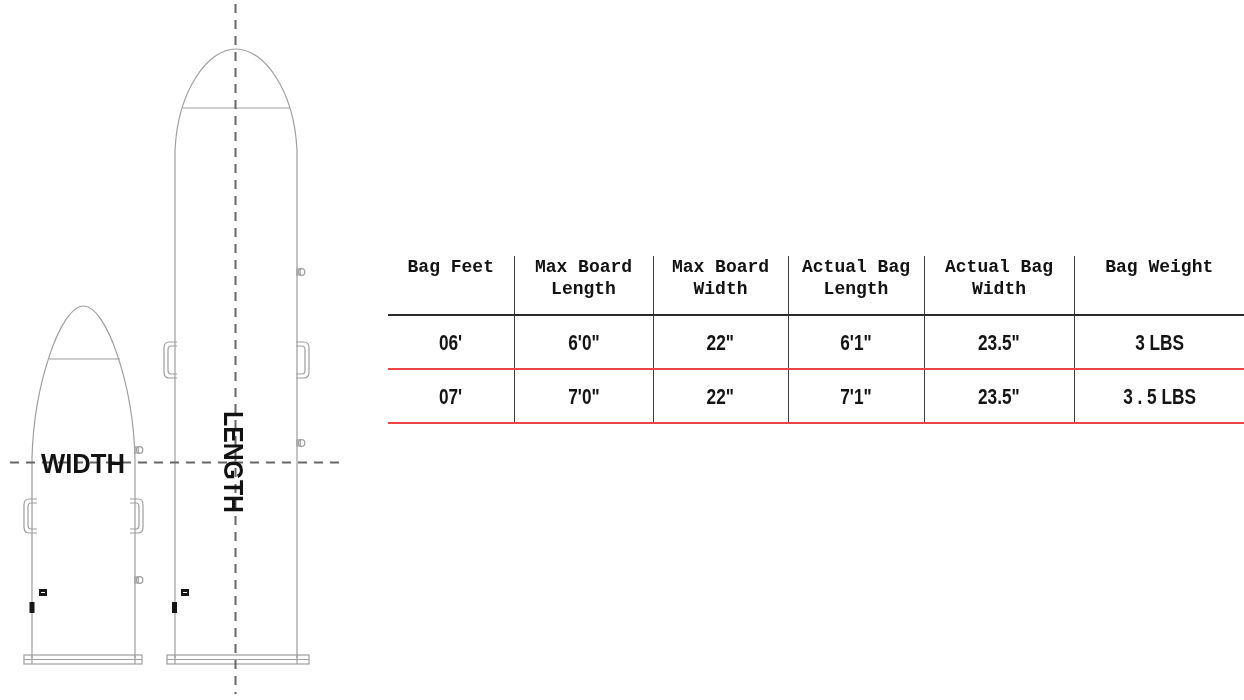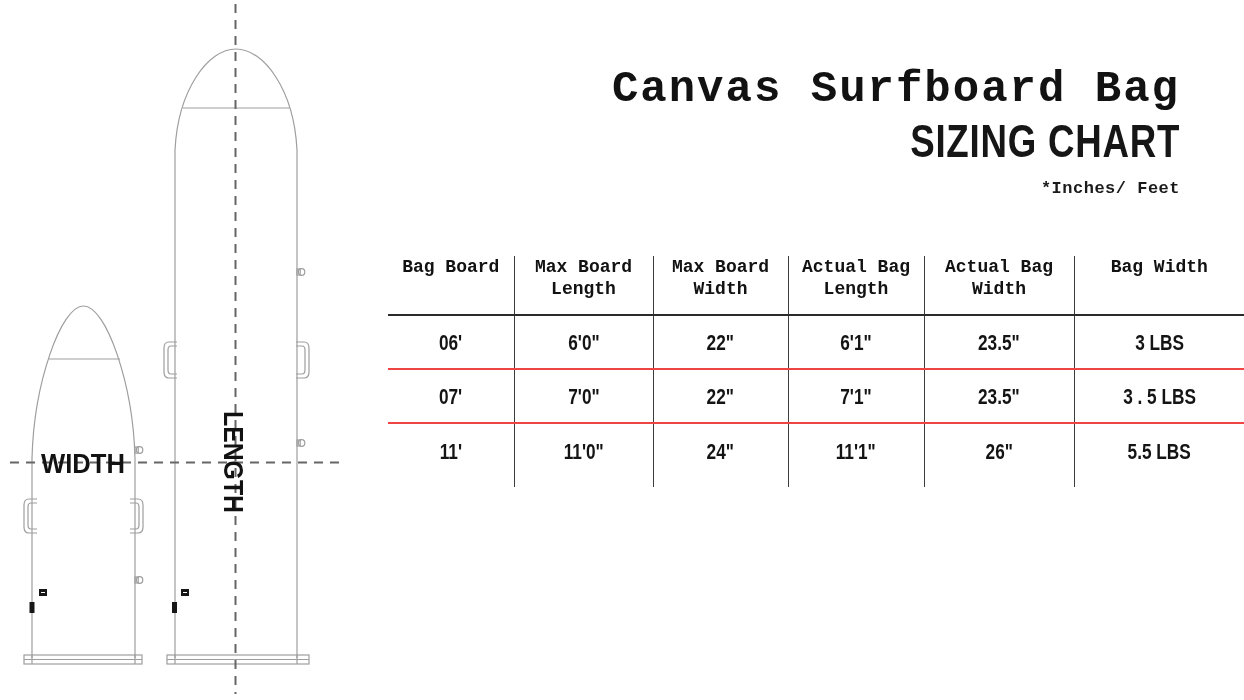--- a/index.html
+++ b/index.html
@@ -87,66 +87,53 @@
       <rect x="29.5" y="602" width="5" height="11" fill="#161616" stroke="none"></rect>
     </g>
 
     <line x1="235.5" y1="4" x2="235.5" y2="694" stroke="#666666" stroke-width="2" stroke-dasharray="9 7"></line>
     <line x1="10" y1="462.5" x2="341" y2="462.5" stroke="#666666" stroke-width="2" stroke-dasharray="9 7"></line>
 
     <text x="83" y="473" text-anchor="middle" textLength="84" lengthAdjust="spacingAndGlyphs" style="font:700 27px 'Liberation Sans',sans-serif;fill:#121212">WIDTH</text>
     <text x="234" y="472" text-anchor="middle" textLength="102" lengthAdjust="spacingAndGlyphs" transform="rotate(90 234 462)" style="font:700 28px 'Liberation Sans',sans-serif;fill:#121212">LENGTH</text>
   </svg>
 
-  <div class="titleblock">
-    <div class="title-main">Canvas Surfboard Bag</div>
-    <div><span class="title-sub">SIZING CHART</span></div>
-    <div class="title-note">*Inches/ Feet</div>
-  </div>
 
   <table class="sizes">
     <colgroup>
       <col style="width:126px">
         <col style="width:139px">
         <col style="width:135px">
       <col style="width:136px">
         <col style="width:150px">
         <col style="width:170px">
     </colgroup>
     <thead>
       <tr>
-        <th><span>Bag Board</span><br><span></span></th>
+        <th><span>Bag Feet</span><br><span></span></th>
         <th><span>Max Board</span><br><span>Length</span></th>
         <th><span>Max Board</span><br><span>Width</span></th>
         <th><span>Actual Bag</span><br><span>Length</span></th>
         <th><span>Actual Bag</span><br><span>Width</span></th>
-        <th class="last"><span>Bag Width</span><br><span></span></th>
+        <th class="last"><span>Bag Weight</span><br><span></span></th>
       </tr>
     </thead>
     <tbody>
       <tr>
         <td><span class="v">06'</span></td>
         <td><span class="v">6'0"</span></td>
         <td><span class="v">22"</span></td>
         <td><span class="v">6'1"</span></td>
         <td><span class="v">23.5"</span></td>
         <td class="last"><span class="v">3 LBS</span></td>
       </tr>
       <tr>
         <td><span class="v">07'</span></td>
         <td><span class="v">7'0"</span></td>
         <td><span class="v">22"</span></td>
         <td><span class="v">7'1"</span></td>
         <td><span class="v">23.5"</span></td>
         <td class="last"><span class="v">3 . 5 LBS</span></td>
       </tr>
-      <tr class="lastrow">
-        <td><span class="v">11'</span></td>
-        <td><span class="v">11'0"</span></td>
-        <td><span class="v">24"</span></td>
-        <td><span class="v">11'1"</span></td>
-        <td><span class="v">26"</span></td>
-        <td class="last"><span class="v">5.5 LBS</span></td>
-      </tr>
     </tbody>
   </table>
 
 </div>
 
 </body></html>

